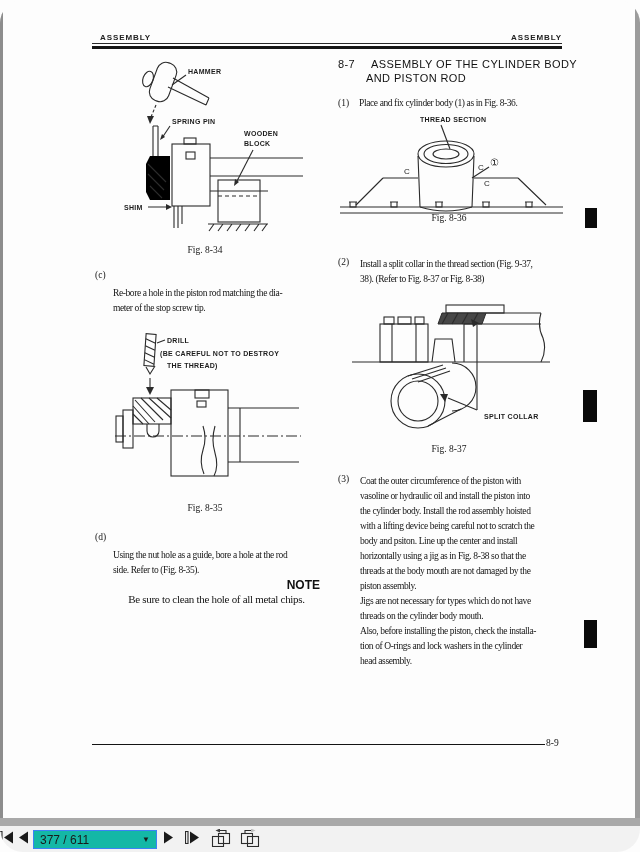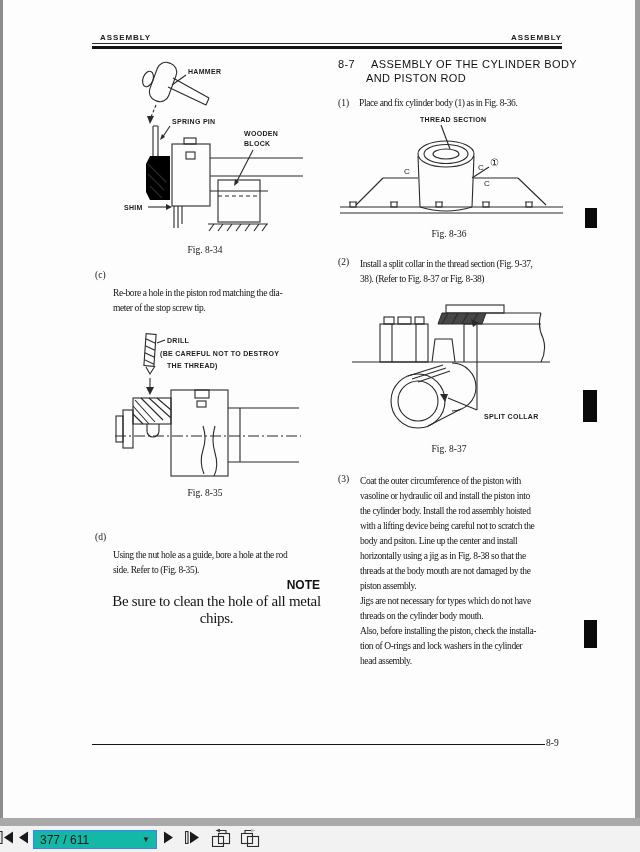--- a/index.html
+++ b/index.html
@@ -1,34 +1,34 @@
 <!DOCTYPE html>
 <html><head>
 <meta charset="utf-8">
 <style>
   html,body{margin:0;padding:0;background:#fdfdfd;}
   #screen{position:relative;width:640px;height:852px;overflow:hidden;background:#fdfdfd;
-          font-family:"Liberation Serif",serif;color:#1b1b1b;}
+          font-family:"Liberation Serif",serif;color:#1b1b1b;border-radius:23px;}
   
   #page{position:absolute;left:0;top:0;width:640px;height:818px;background:#fdfdfd;}
   .abs{position:absolute;}
   .edge-l{left:0;top:0;width:3px;height:818px;background:#8d8d8d;}
   .edge-r{left:635px;top:0;width:5px;height:818px;background:#9c9c9c;}
   .hdr{font-family:"Liberation Sans",sans-serif;font-size:8px;font-weight:bold;
        letter-spacing:0.9px;color:#222;}
   .rule-thin{height:0;border-top:1px solid #2a2a2a;}
   .rule-thick{height:0;border-top:3px solid #151515;}
   .bodyline{font-size:9.5px;letter-spacing:-0.4px;line-height:15px;white-space:nowrap;color:#151515;}
   .plines div{font-size:9.5px;letter-spacing:-0.4px;line-height:15px;white-space:nowrap;color:#151515;}
   .marker{font-size:9.5px;color:#151515;}
   .sechead{font-family:"Liberation Sans",sans-serif;font-size:11px;font-weight:normal;
            letter-spacing:0.4px;color:#111;white-space:nowrap;}
   .caption{font-size:9.5px;color:#151515;text-align:center;}
   .note-t{font-family:"Liberation Sans",sans-serif;font-size:12px;font-weight:bold;text-align:right;color:#111;}
-  .note-x{font-size:15px;letter-spacing:-0.3px;text-align:center;color:#151515;}
+  .note-x{font-size:11px;letter-spacing:-0.3px;text-align:center;color:#151515;}
   .tab{background:#0a0a0a;}
   .fignum{font-size:9.5px;color:#151515;}
   svg text{font-family:"Liberation Sans",sans-serif;font-weight:bold;fill:#1c1c1c;}
   svg .lbl{font-size:7px;letter-spacing:0.3px;}
   svg path,svg rect,svg ellipse,svg circle,svg line,svg polyline{fill:none;stroke:#2b2b2b;stroke-width:1.1;}
   svg .fillk{fill:#2b2b2b;stroke:none;}
   
   #tb-sep{position:absolute;left:0;top:818px;width:640px;height:8px;background:#a9a9a9;}
   #toolbar{position:absolute;left:0;top:826px;width:640px;height:26px;background:#f2f2f2;
            font-family:"Liberation Sans",sans-serif;}
@@ -118,21 +118,21 @@
 
       <rect x="68" y="60" width="57" height="86"></rect>
       <rect x="92" y="60" width="14" height="8"></rect>
       <rect x="94" y="71" width="9" height="6"></rect>
       <path d="M100 96 q4 12 0 24 q-4 12 1 24 M112 96 q-4 14 0 27 q4 13 -1 23"></path>
 
       <path d="M125 78 H196 M125 132 H196 M137 78 V132"></path>
 
       <path d="M12 106 H198" stroke-dasharray="11 3 2 3"></path>
     </svg>
-    <div class="abs caption" style="left:150px;top:488px;width:110px;">Fig. 8-35</div>
+    <div class="abs caption" style="left:150px;top:503px;width:110px;">Fig. 8-35</div>
 
     <div class="abs marker" style="left:95px;top:532px;">(d)</div>
     <div class="abs plines" style="left:113px;top:548px;width:207px;">
         <div>Using the nut hole as a guide, bore a hole at the rod</div>
         <div>side.  Refer to (Fig. 8-35).</div>
       </div>
     <div class="abs note-t" style="left:113px;top:578px;width:207px;">NOTE</div>
     <div class="abs note-x" style="left:108px;top:593px;width:217px;">Be sure to clean the hole of all metal chips.</div>
 
     <div class="abs" style="left:338px;top:54px;">
@@ -168,21 +168,21 @@
         <path d="M187 90 h8 M188 90 v5 h6 v-5"></path>
       </g>
 
       <text class="lbl" x="66" y="62" style="font-weight:normal;font-size:8px;">C</text>
       <text class="lbl" x="140" y="58" style="font-weight:normal;font-size:8px;">C</text>
       <text class="lbl" x="146" y="74" style="font-weight:normal;font-size:8px;">C</text>
 
       <text x="152" y="54" style="font-weight:normal;font-size:10px;">①</text>
       <line x1="151" y1="55" x2="134" y2="66"></line>
     </svg>
-    <div class="abs caption" style="left:394px;top:229px;width:110px;">Fig. 8-36</div>
+    <div class="abs caption" style="left:394px;top:213px;width:110px;">Fig. 8-36</div>
 
     <div class="abs marker" style="left:338px;top:257px;">(2)</div>
     <div class="abs plines" style="left:360px;top:257px;width:202px;">
         <div>Install a split collar in the thread section (Fig. 9-37,</div>
         <div>38). (Refer to Fig. 8-37 or Fig. 8-38)</div>
       </div>
 
     <svg class="abs" style="left:336px;top:298px;" width="250" height="148" viewBox="0 0 250 148">
 
       <line x1="16" y1="64" x2="214" y2="64"></line>

